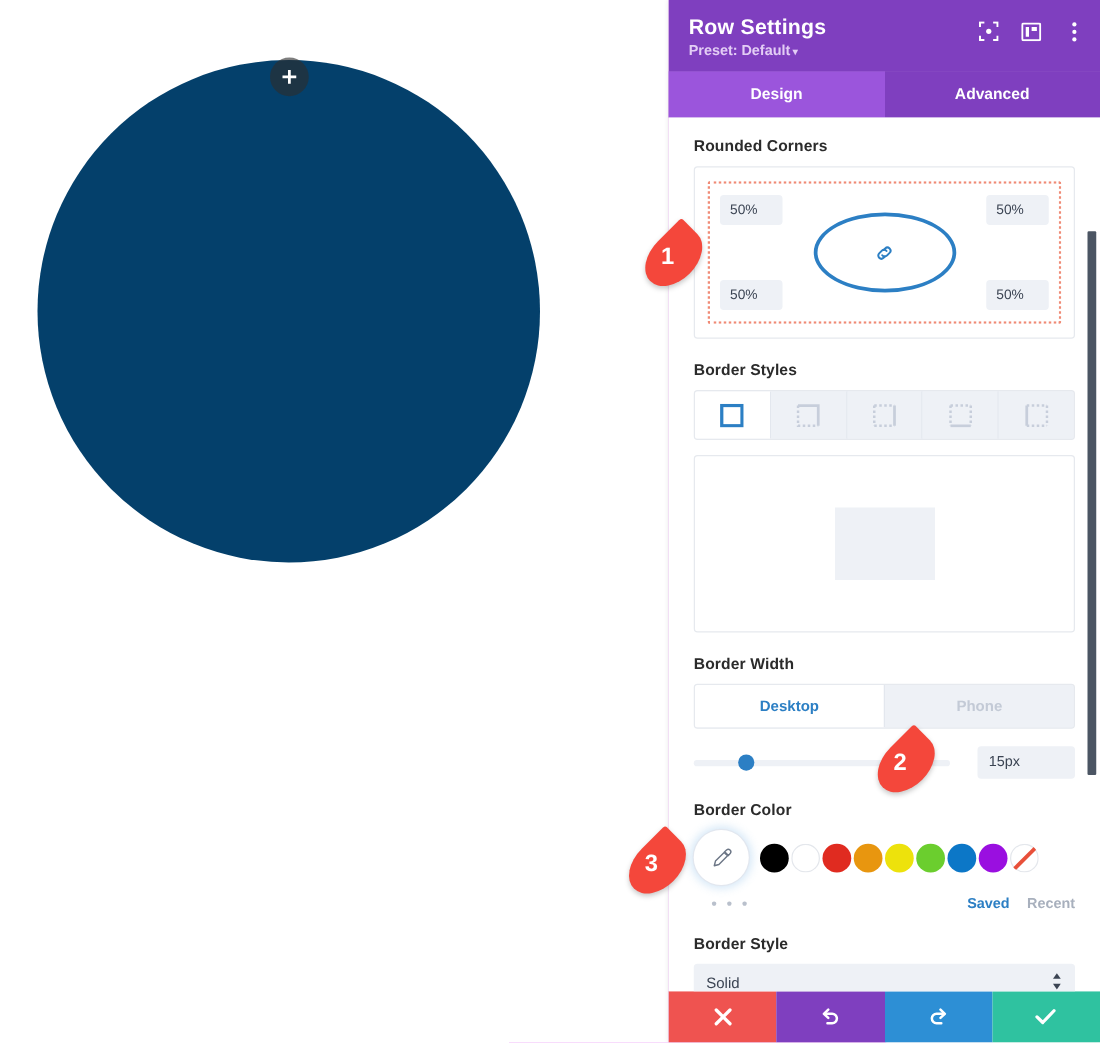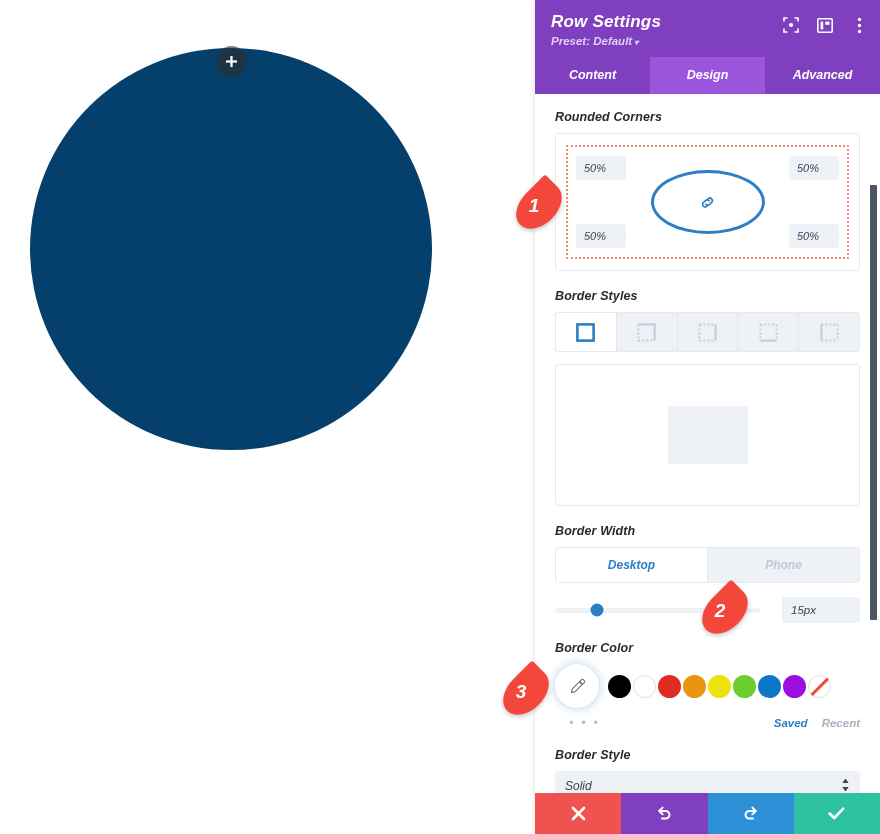--- a/index.html
+++ b/index.html
@@ -2,21 +2,21 @@
 <html><head>
 <meta charset="utf-8">
 <style>
   * { box-sizing: border-box; margin: 0; padding: 0; }
   html, body {
     width: 880px; height: 834px;
     background: #ffffff;
     font-family: "Liberation Sans", sans-serif;
     overflow: hidden;
   }
-  .stage { position: relative; width: 709px; height: 834px; background:#d946ef;font-style:italic; }
+  .stage { position: relative; width: 709px; height: 834px; background:#d946ef; }
 
   
   .canvas { position:absolute; left:0; top:0; width:535px; height:834px; background:#fff; }
   .shape-circle {
     position:absolute; left:30px; top:48px; width:402px; height:402px;
     border-radius:50%; background:#04406B;
   }
   .add-btn {
     position:absolute; left:216px; top:46px; width:31px; height:31px;
     border-radius:50%; background:rgba(45,45,45,0.62);
@@ -229,21 +229,20 @@
           <svg width="5" height="17" viewBox="0 0 5 17">
             <circle cx="2.5" cy="2.5" r="1.7" fill="#fff"></circle>
             <circle cx="2.5" cy="8.5" r="1.7" fill="#fff"></circle>
             <circle cx="2.5" cy="14.5" r="1.7" fill="#fff"></circle>
           </svg>
         </div>
       </div>
     </div>
 
     <div class="tabs">
-      <div class="tab">Content</div>
       <div class="tab active">Design</div>
       <div class="tab">Advanced</div>
     </div>
 
     <div class="panel-body">
 
       <div class="section">
         <div class="section-label">Rounded Corners</div>
         <div class="rc-outer">
           <div class="rc-dashed">

